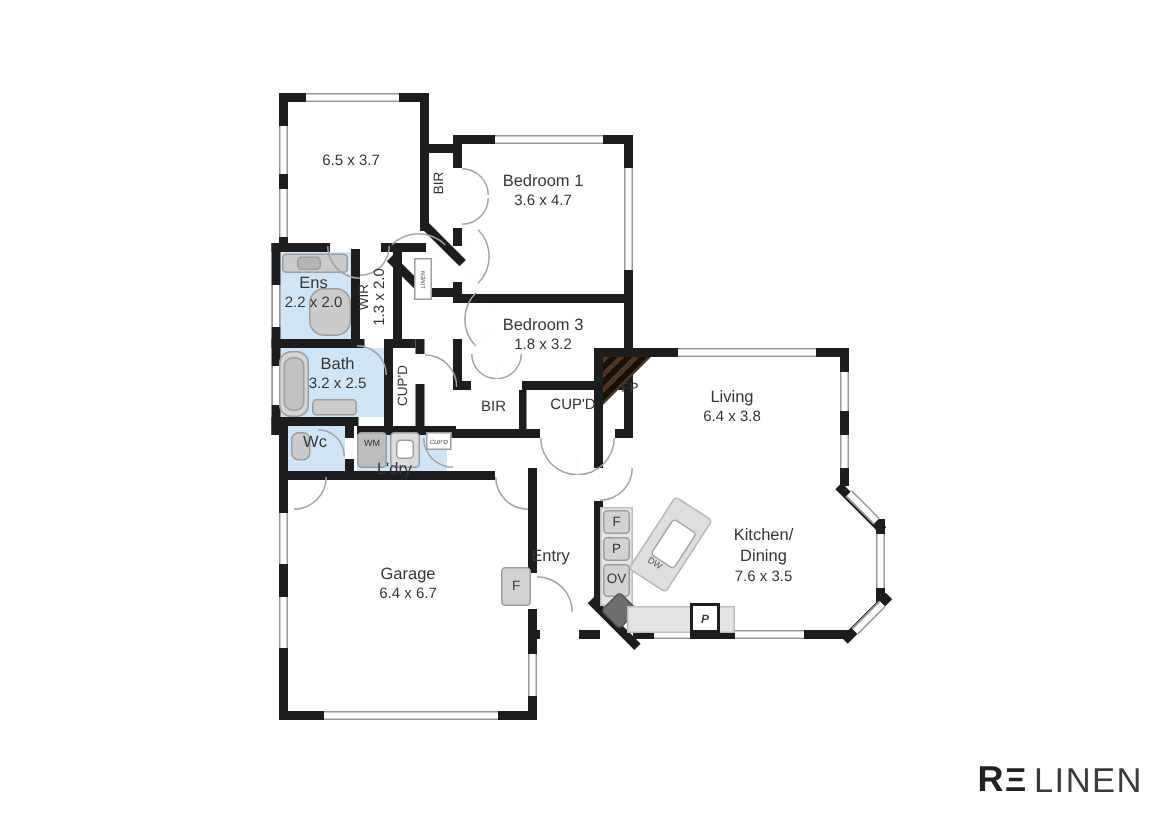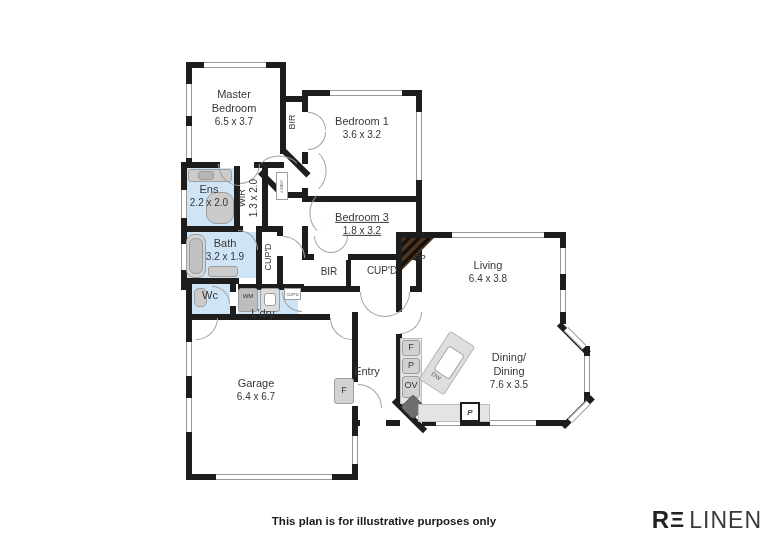--- a/index.html
+++ b/index.html
@@ -197,77 +197,75 @@
   <i class="ar a-bl" style="left:314px;top:236px;width:17px;height:17px;"></i>
   <i class="ar a-br" style="left:331px;top:236px;width:17px;height:17px;"></i>
   <i class="ar a-bl" style="left:360px;top:292px;width:25px;height:25px;"></i>
   <i class="ar a-br" style="left:385px;top:292px;width:25px;height:25px;"></i>
 
   <i class="boxlbl" style="left:276px;top:172px;width:12px;height:28px;">
       <span class="xxs" style="transform:rotate(-90deg);">LINEN</span>
     </i>
 
   <div class="lb" style="left:234px;top:108px;">
-    <div class="nm wrapname">Master Bedroom</div>
     <div class="dm">6.5 x 3.7</div>
   </div>
   <div class="lb" style="left:362px;top:128px;">
     <div class="nm">Bedroom 1</div>
-    <div class="dm">3.6 x 3.2</div>
-  </div>
-  <div class="lb" style="left:362px;top:224px;text-decoration:underline;">
+    <div class="dm">3.6 x 4.7</div>
+  </div>
+  <div class="lb" style="left:362px;top:224px;">
     <div class="nm">Bedroom 3</div>
     <div class="dm">1.8 x 3.2</div>
   </div>
   <div class="lb" style="left:209px;top:196px;">
     <div class="nm">Ens</div>
     <div class="dm">2.2 x 2.0</div>
   </div>
   <div class="lb vrt" style="left:249px;top:198px;">
     <div class="nm sm">WIR</div>
     <div class="dm sm">1.3 x 2.0</div>
   </div>
   <div class="lb" style="left:225px;top:250px;">
     <div class="nm">Bath</div>
-    <div class="dm">3.2 x 1.9</div>
+    <div class="dm">3.2 x 2.5</div>
   </div>
   <div class="lb" style="left:210px;top:296px;">
     <div class="nm">Wc</div>
   </div>
   <div class="lb" style="left:263px;top:314px;">
     <div class="nm">L'dry</div>
   </div>
-  <div class="lb" style="left:256px;top:390px;text-align:center;">
+  <div class="lb" style="left:272px;top:390px;text-align:center;">
     <div class="nm">Garage</div>
     <div class="dm">6.4 x 6.7</div>
   </div>
   <div class="lb" style="left:367px;top:372px;">
     <div class="nm">Entry</div>
   </div>
   <div class="lb" style="left:488px;top:272px;">
     <div class="nm">Living</div>
     <div class="dm">6.4 x 3.8</div>
   </div>
   <div class="lb" style="left:509px;top:371px;">
-    <div class="nm">Dining/</div>
+    <div class="nm">Kitchen/</div>
     <div class="nm">Dining</div>
     <div class="dm">7.6 x 3.5</div>
   </div>
 
   <div class="lb vrt sm" style="left:293px;top:122px;">BIR</div>
   <div class="lb" style="left:329px;top:272px;font-size:10px;">BIR</div>
   <div class="lb" style="left:382px;top:271px;font-size:10px;">CUP'D</div>
   <div class="lb vrt sm" style="left:269px;top:257px;">CUP'D</div>
   <div class="lb sm" style="left:420px;top:259px;">FP</div>
   <div class="lb sm" style="left:411px;top:348px;">F</div>
   <div class="lb sm" style="left:411px;top:366px;">P</div>
   <div class="lb sm" style="left:411px;top:386px;">OV</div>
   <div class="lb xs" style="left:248px;top:297px;color:#333;">WM</div>
   <div class="lb sm" style="left:344px;top:391px;">F</div>
 
-  <div id="disclaimer">This plan is for illustrative purposes only</div>
   <div id="logo">
     <span class="b">R</span>
       <span class="xi">Ξ</span>
       <span class="t">LINEN</span>
   </div>
 
 </div>
 
 </body></html>

